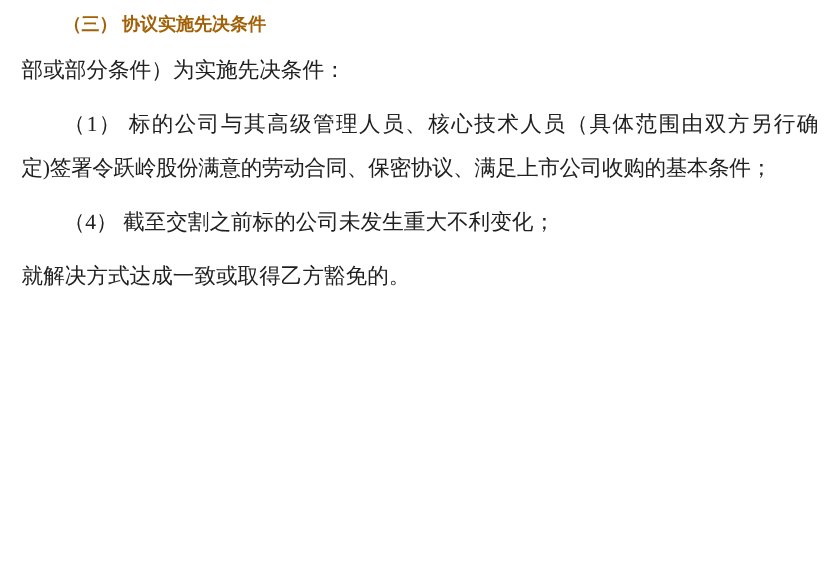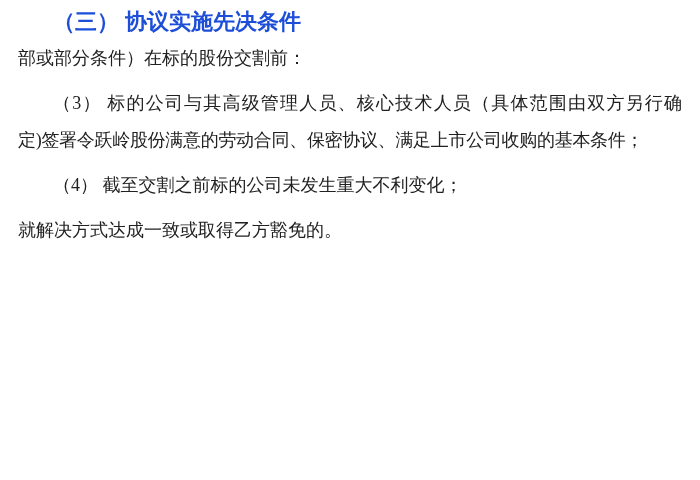--- a/index.html
+++ b/index.html
@@ -13,26 +13,26 @@
     box-sizing: border-box;
     width: 700px;
     height: 480px;
     padding: 3px 18px 0 18px;
     color: #212121;
     font-family: "Liberation Serif", "DejaVu Serif", serif;
     font-size: 18px;
   }
   .heading {
     margin: 0;
-    font-size: 22px;
+    font-size: 15px;
     font-weight: 700;
-    color: #1d4ed8;
+    color: #a16207;
     line-height: 37px;
     text-indent: 35px;
-    font-family: Liberation Sans, sans-serif;
+    font-family: Liberation Serif, serif;
   }
   .para { margin: 0 0 8px 0; }
   .ln {
     line-height: 37px;
     text-align: justify;
     text-align-last: left;
     word-break: keep-all;
     white-space: normal;
   }
   .jl { text-align-last: justify; }
@@ -41,29 +41,29 @@
   .para.p3 .ln.last { letter-spacing: -0.3px; }
 </style>
 </head>
 <body>
 
 <main class="page">
 
   <h1 class="heading">（三） 协议实施先决条件</h1>
 
   <div class="para p0">
-    <div class="ln last">部或部分条件）在标的股份交割前：</div>
+    <div class="ln last">部或部分条件）为实施先决条件：</div>
   </div>
 
 
   <div class="para p2">
   </div>
 
   <div class="para p3">
-    <div class="ln jl fi">（3） 标的公司与其高级管理人员、核心技术人员（具体范围由双方另行确</div>
+    <div class="ln jl fi">（1） 标的公司与其高级管理人员、核心技术人员（具体范围由双方另行确</div>
     <div class="ln last">定)签署令跃岭股份满意的劳动合同、保密协议、满足上市公司收购的基本条件；</div>
   </div>
 
   <div class="para p4">
     <div class="ln last fi">（4） 截至交割之前标的公司未发生重大不利变化；</div>
   </div>
 
   <div class="para p5">
     <div class="ln last">就解决方式达成一致或取得乙方豁免的。</div>
   </div>

